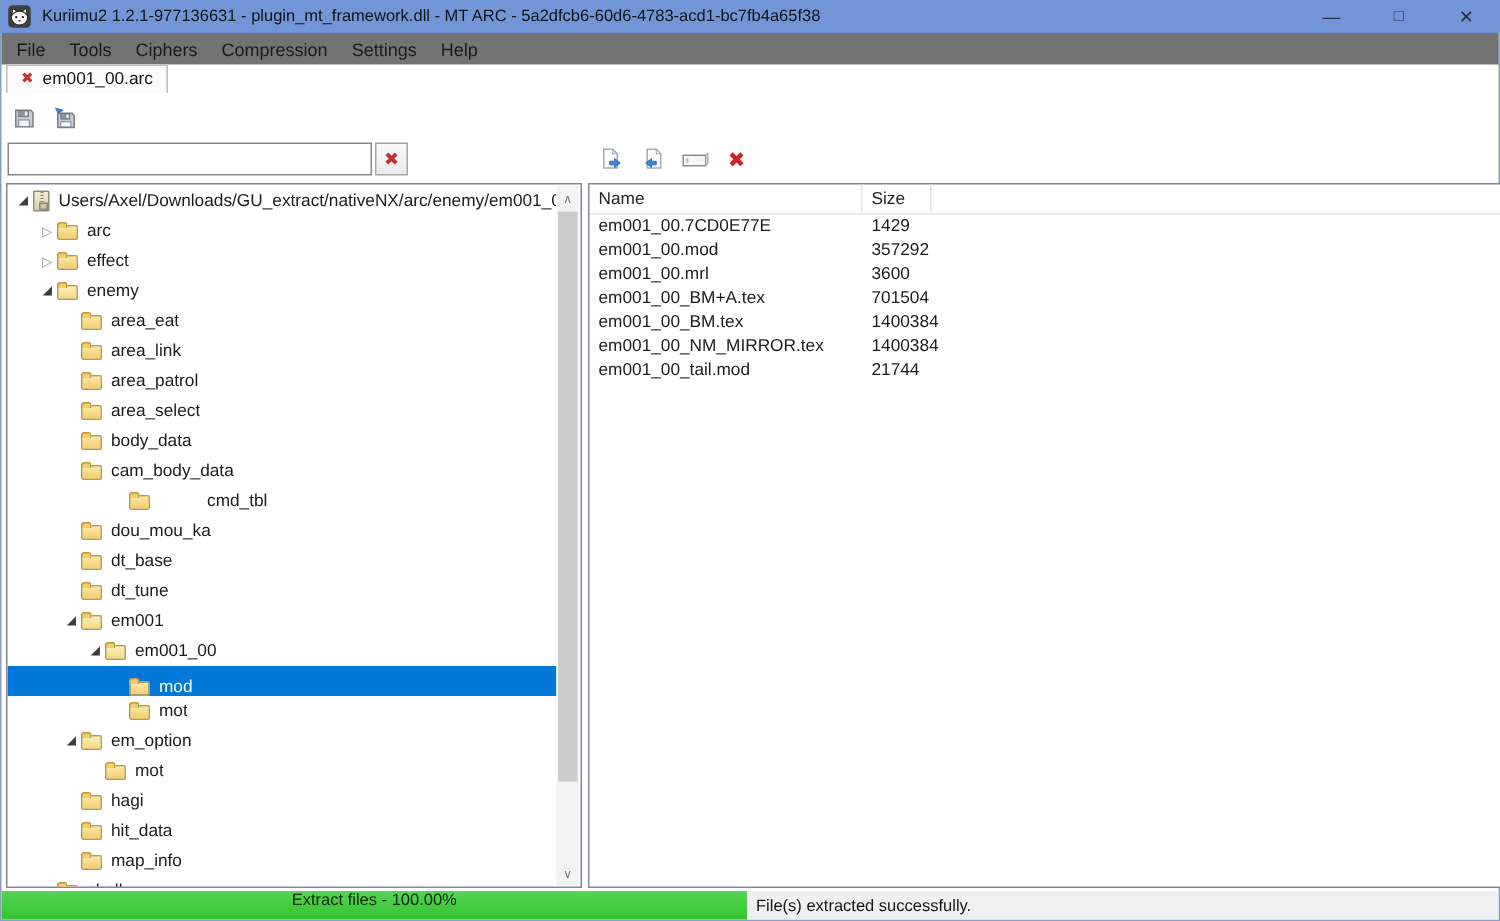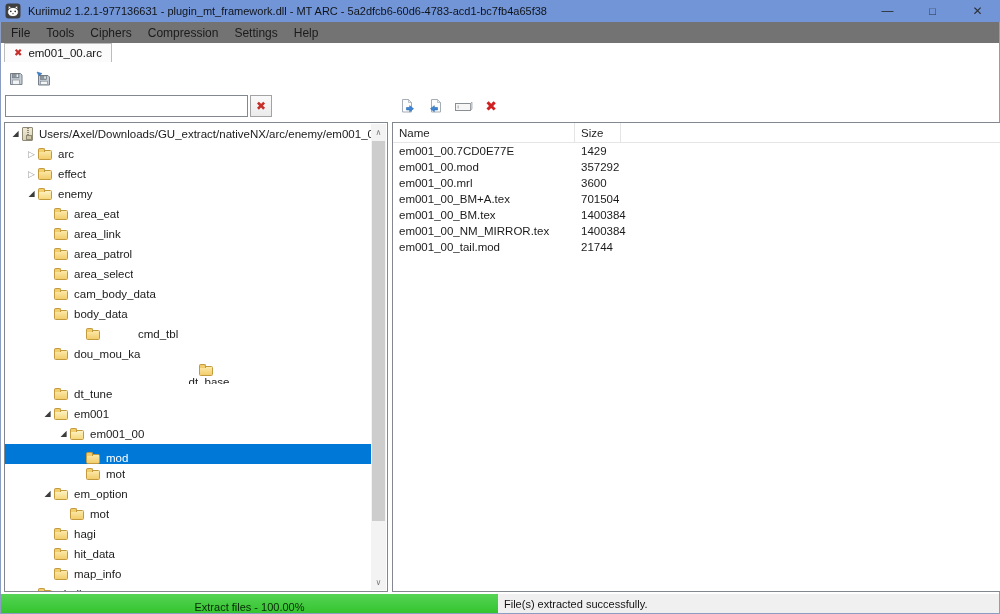--- a/index.html
+++ b/index.html
@@ -81,21 +81,21 @@
   .fl-col{height:100%;display:flex;align-items:center;padding-left:6px;border-right:1px solid #e5e5e5;color:#1f1f1f}
   .fl-col.c0{width:182px}
   .fl-col.c1{width:46px}
   .fl-row{display:flex;height:16px;align-items:center}
   .fl-name{width:182px;padding-left:6px;flex:none;white-space:nowrap;overflow:hidden}
   .fl-size{padding-left:6px;white-space:nowrap}
   
   .statusbar{position:absolute;left:0;top:594px;width:998px;height:19px;background:#f0f0f0}
   .progress{position:absolute;left:0;top:0;width:497px;height:100%;
     background:linear-gradient(#55d455,var(--progress-green));
-    display:flex;align-items:flex-end;justify-content:center}
+    display:flex;align-items:flex-start;justify-content:center}
   .progress-label{font-size:11px;color:#082908}
   .status-message{position:absolute;left:503px;top:50%;transform:translateY(-50%);font-size:11px;color:#141414}
   svg{display:block}
 </style>
 </head>
 <body>
 
 <div id="window">
 
   <div class="titlebar">
@@ -234,38 +234,38 @@
           <span class="tree-label">area_patrol</span>
         </div>
         <div class="tree-row" style="padding-left: 36px;">
           <span class="twisty"></span>
           <span class="i-folder"></span>
           <span class="tree-label">area_select</span>
         </div>
         <div class="tree-row" style="padding-left: 36px;">
           <span class="twisty"></span>
           <span class="i-folder"></span>
+          <span class="tree-label">body_data</span>
+        </div>
+        <div class="tree-row" style="padding-left: 36px;">
+          <span class="twisty"></span>
+          <span class="i-folder"></span>
           <span class="tree-label">cam_body_data</span>
         </div>
-        <div class="tree-row" style="padding-left: 36px;">
-          <span class="twisty"></span>
-          <span class="i-folder"></span>
-          <span class="tree-label">body_data</span>
-        </div>
         <div class="tree-row" style="padding-left: 36px; gap: 32px;">
           <span class="twisty"></span>
           <span class="i-folder"></span>
           <span class="tree-label">cmd_tbl</span>
         </div>
         <div class="tree-row" style="padding-left: 36px;">
           <span class="twisty"></span>
           <span class="i-folder"></span>
           <span class="tree-label">dou_mou_ka</span>
         </div>
-        <div class="tree-row" style="padding-left: 36px; flex-direction: column;">
+        <div class="tree-row" style="padding-left: 36px;">
           <span class="twisty"></span>
           <span class="i-folder"></span>
           <span class="tree-label">dt_base</span>
         </div>
         <div class="tree-row" style="padding-left: 36px;">
           <span class="twisty"></span>
           <span class="i-folder"></span>
           <span class="tree-label">dt_tune</span>
         </div>
         <div class="tree-row" style="padding-left: 36px;">

